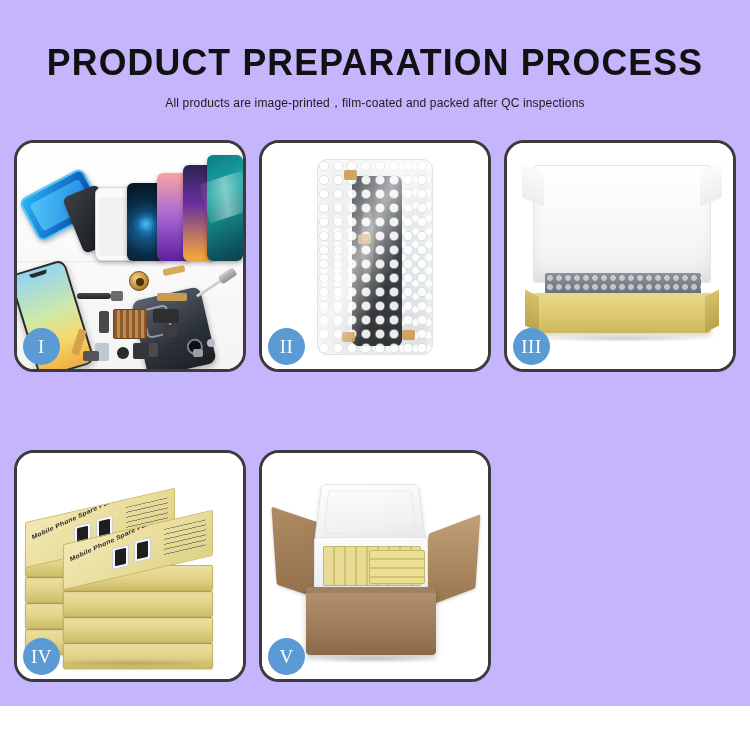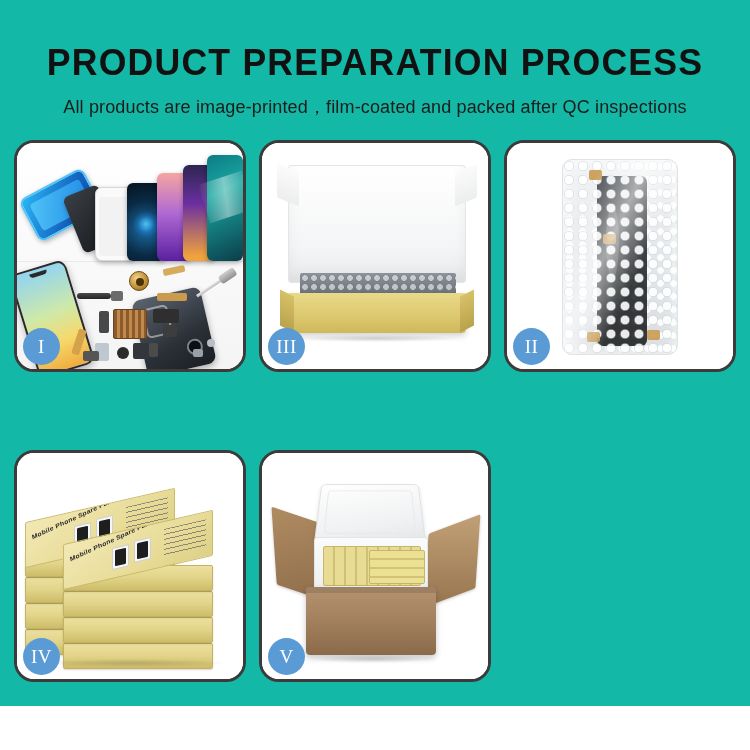--- a/index.html
+++ b/index.html
@@ -2,37 +2,37 @@
 <html><head>
 <meta charset="utf-8">
 <style>
   * { box-sizing: border-box; margin: 0; padding: 0; }
   html, body {
     width: 750px; height: 750px;
     background: #ffffff;
     font-family: "Liberation Sans", sans-serif;
     overflow: hidden;
   }
-  .page { position: relative; width: 750px; height: 706px; background: #14b8a6; }
+  .page { position: relative; width: 750px; height: 706px; background: #c4b5fd; }
 
   
   .header { position: absolute; left: 0; top: 0; width: 750px; text-align: center; }
   .title {
     margin-top: 42px;
     font-size: 36px;
     font-weight: 700;
     letter-spacing: 1.2px;
     color: #111111;
     font-family: "Liberation Sans", sans-serif;
     transform: scaleX(0.99);
     white-space: nowrap;
   }
   .subtitle {
     margin-top: 11px;
-    font-size: 18px;
+    font-size: 12px;
     font-weight: 400;
     color: #1c1c1c;
     letter-spacing: 0.15px;
     white-space: nowrap;
   }
 
   
   .grid {
     position: absolute;
     left: 14px; top: 140px;
@@ -443,42 +443,42 @@
         <div class="part sm5"></div>
         <div class="part sm6"></div>
         <div class="part sm7"></div>
         <div class="part sm8"></div>
         <div class="part sm9"></div>
       </div>
       <div class="badge">I</div>
     </div>
 
     <div class="panel">
-      <div class="panel-inner p3">
-        <div class="box3-lid"></div>
-        <div class="box3-fill"></div>
-        <div class="box3-body"></div>
-        <div class="box3-shadow"></div>
-      </div>
-      <div class="badge">III</div>
-    </div>
-
-    <div class="panel">
       <div class="panel-inner p2">
         <div class="bubblebag">
           <span class="bag-part"></span>
           <span class="bag-bubbles"></span>
           <span class="bag-tape t1"></span>
           <span class="bag-tape t2"></span>
           <span class="bag-tape t3"></span>
           <span class="bag-tape t4"></span>
           <span class="bag-sheen"></span>
         </div>
       </div>
       <div class="badge">II</div>
+    </div>
+
+    <div class="panel">
+      <div class="panel-inner p3">
+        <div class="box3-lid"></div>
+        <div class="box3-fill"></div>
+        <div class="box3-body"></div>
+        <div class="box3-shadow"></div>
+      </div>
+      <div class="badge">III</div>
     </div>
 
     <div class="panel">
       <div class="panel-inner p4">
         <div class="stack">
 
           <div class="slab rear" style="top:150px;"></div>
           <div class="slab rear" style="top:124px;"></div>
           <div class="slab rear" style="top:98px;"></div>
           <div class="slab rear" style="top:72px;"></div>

